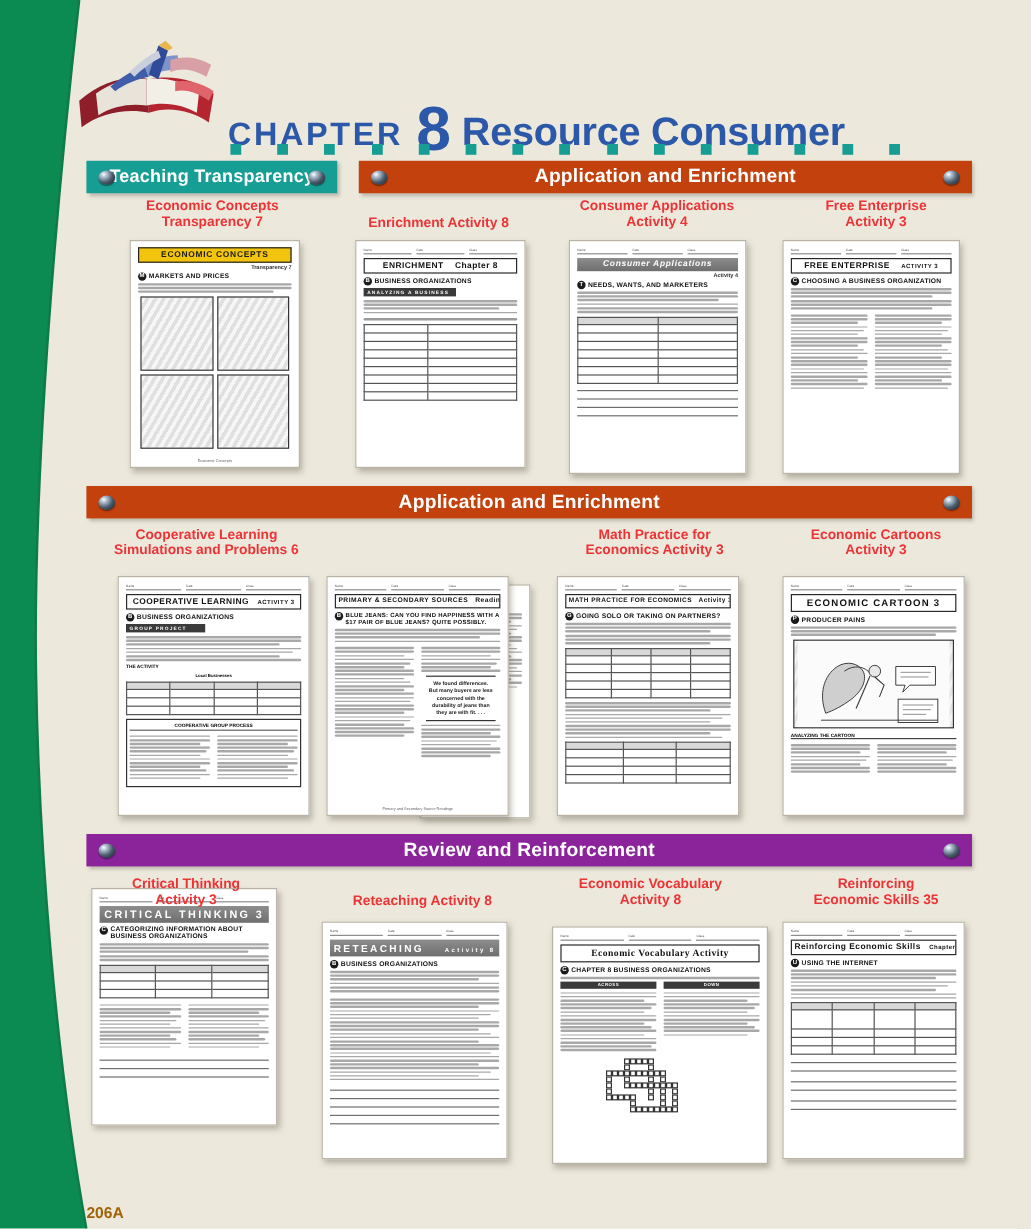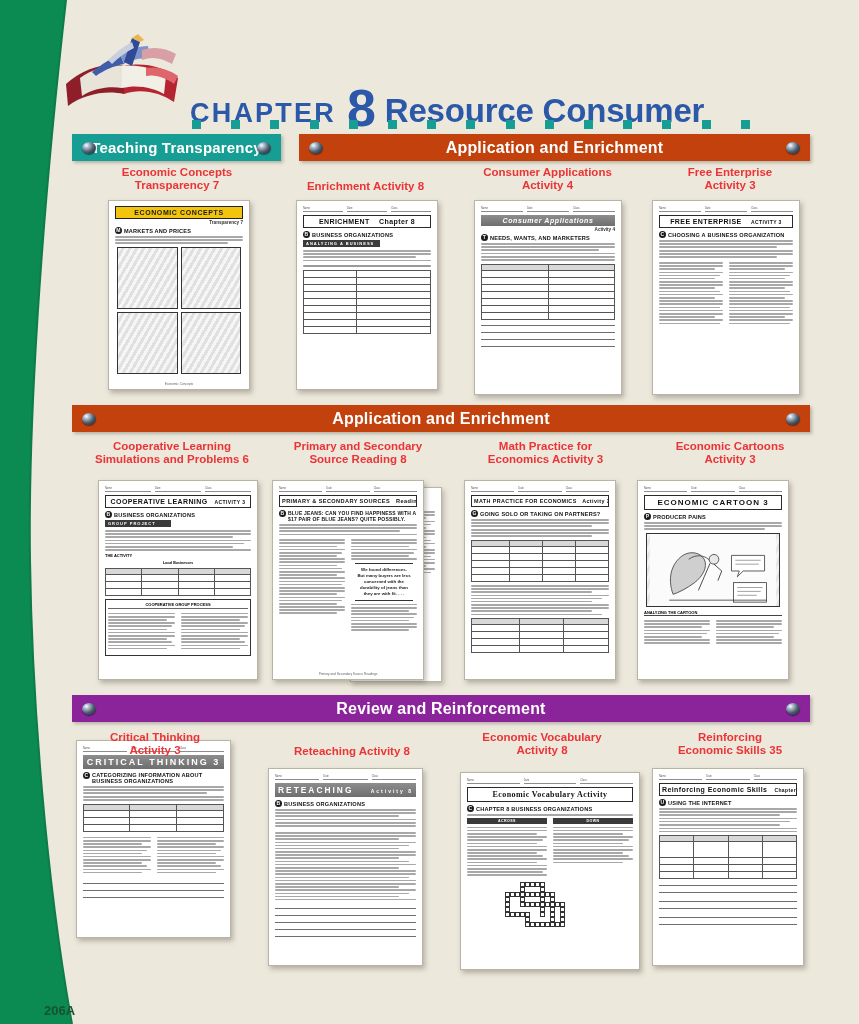--- a/index.html
+++ b/index.html
@@ -301,24 +301,24 @@
     position: absolute;
     left: 0; right: 0; bottom: 3px;
     text-align: center;
     font-size: 3.2px;
     color: #666;
   }
 
   
   .page-number {
     position: absolute;
-    left: 44px; top: 1003px;
+    left: 72px; top: 1003px;
     font-size: 13px;
     font-weight: bold;
-    color: #14532d;
+    color: #a16207;
     z-index: 4;
   }
 </style>
 </head>
 <body>
 
 <div class="page">
 
   <svg class="green-swoosh" viewBox="0 0 120 1024" preserveAspectRatio="none">
     <path d="M0,0 L66,0 C 40,230 28,430 30,560 C 32,700 46,880 72,1024 L0,1024 Z" fill="#0b8a52"></path>
@@ -405,24 +405,20 @@
   </div>
   <div class="caption" style="left:645px; top:166px; width:170px;">
     <div>Free Enterprise</div>
     <div>Activity 3</div>
   </div>
 
   <div class="caption" style="left:72px; top:440px; width:200px;">
     <div>Cooperative Learning</div>
     <div>Simulations and Problems 6</div>
   </div>
-  <div class="caption" style="left:268px; top:440px; width:180px;">
-    <div>Primary and Secondary</div>
-    <div>Source Reading 8</div>
-  </div>
   <div class="caption" style="left:458px; top:440px; width:175px;">
     <div>Math Practice for</div>
     <div>Economics Activity 3</div>
   </div>
   <div class="caption" style="left:645px; top:440px; width:170px;">
     <div>Economic Cartoons</div>
     <div>Activity 3</div>
   </div>
 
   <div class="caption" style="left:70px; top:731px; width:170px;">
@@ -961,21 +957,21 @@
           </tr>
       <tr>
             <td></td>
             <td></td>
             <td></td>
           </tr>
     </tbody>
       </table>
   </div>
 
-  <div class="thumb" style="left:637px; top:480px; width:152px; height:200px;">
+  <div class="thumb" style="left:652px; top:480px; width:152px; height:200px;">
     <div class="ws-namerow">
       <span>Name</span>
       <span>Date</span>
       <span>Class</span>
     </div>
     <div class="ws-title" style="font-size:8px; letter-spacing:1px;">ECONOMIC CARTOON 3</div>
     <div class="ws-head">
       <span class="drop">P</span>
       <span>PRODUCER PAINS</span>
     </div>

